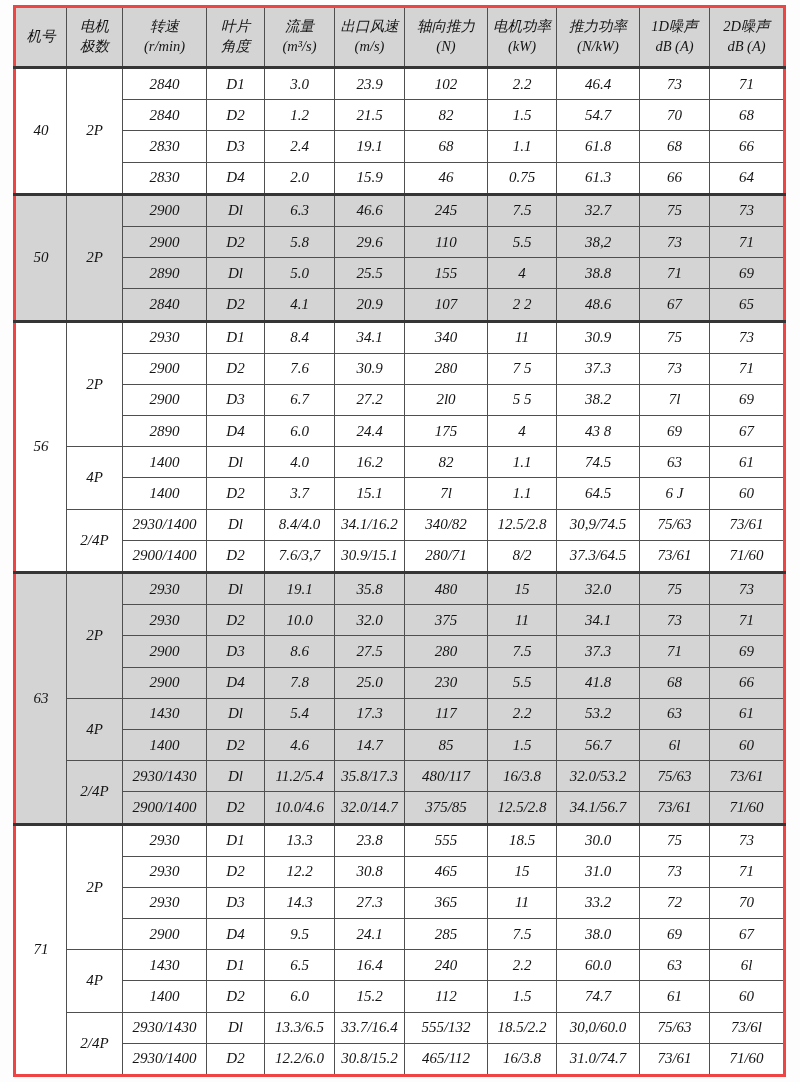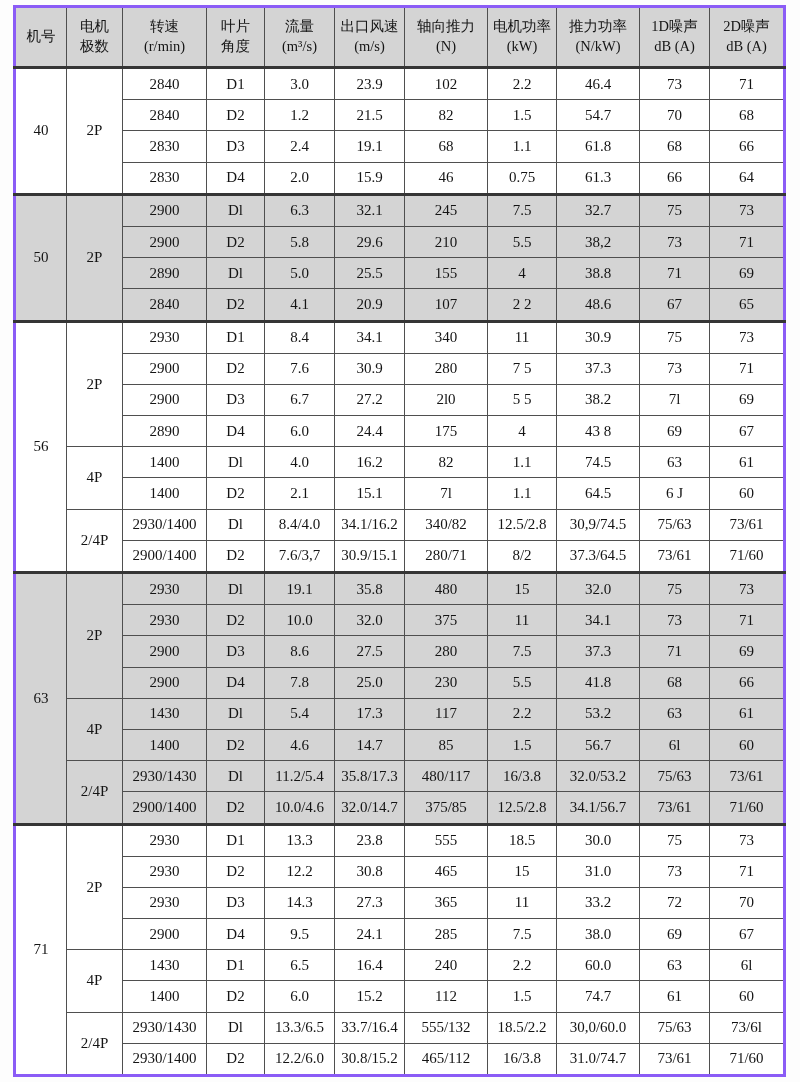--- a/index.html
+++ b/index.html
@@ -13,21 +13,22 @@
     width: 800px;
     height: 1082px;
     box-sizing: border-box;
     padding: 5px 0 0 13px;
     background: #fdfdfd;
   }
   table.spec-table {
     border-collapse: collapse;
     table-layout: fixed;
     width: 772px;
-    border: 3px solid #8b5cf6;
+    border: 3px solid #ef4444;
+    font-style: italic;
   }
   .spec-table th, .spec-table td {
     border: 1px solid #4f4f4f;
     text-align: center;
     vertical-align: middle;
     padding: 0 1px;
     overflow: hidden;
     white-space: nowrap;
   }
   .spec-table thead th {
@@ -161,33 +162,33 @@
           <td>61.3</td>
           <td>66</td>
           <td>64</td>
         </tr>
         <tr class="shaded section-start">
           <td rowspan="4" class="machine-cell">50</td>
           <td rowspan="4" class="poles-cell">2P</td>
           <td>2900</td>
           <td>Dl</td>
           <td>6.3</td>
-          <td>32.1</td>
+          <td>46.6</td>
           <td>245</td>
           <td>7.5</td>
           <td>32.7</td>
           <td>75</td>
           <td>73</td>
         </tr>
         <tr class="shaded">
           <td>2900</td>
           <td>D2</td>
           <td>5.8</td>
           <td>29.6</td>
-          <td>210</td>
+          <td>110</td>
           <td>5.5</td>
           <td>38,2</td>
           <td>73</td>
           <td>71</td>
         </tr>
         <tr class="shaded">
           <td>2890</td>
           <td>Dl</td>
           <td>5.0</td>
           <td>25.5</td>
@@ -262,21 +263,21 @@
           <td>16.2</td>
           <td>82</td>
           <td>1.1</td>
           <td>74.5</td>
           <td>63</td>
           <td>61</td>
         </tr>
         <tr>
           <td>1400</td>
           <td>D2</td>
-          <td>2.1</td>
+          <td>3.7</td>
           <td>15.1</td>
           <td>7l</td>
           <td>1.1</td>
           <td>64.5</td>
           <td>6 J</td>
           <td>60</td>
         </tr>
         <tr>
           <td rowspan="2" class="poles-cell">2/4P</td>
           <td>2930/1400</td>

